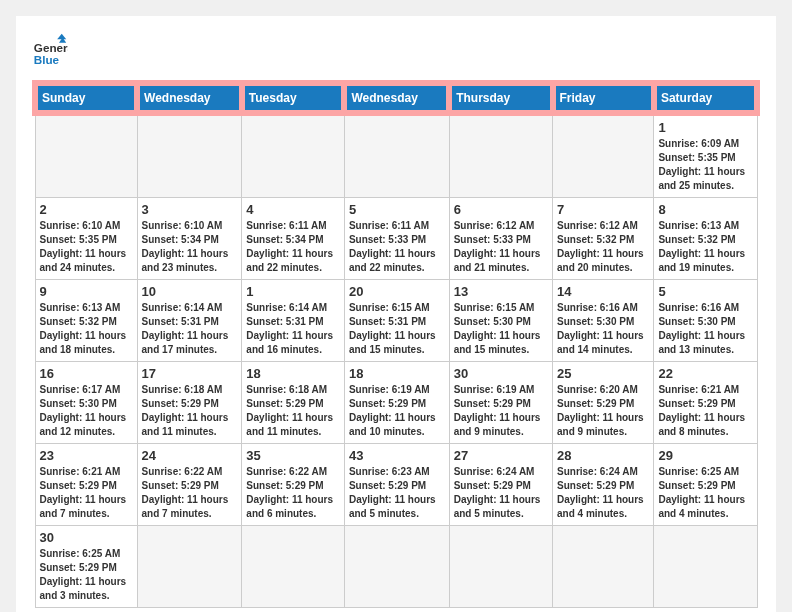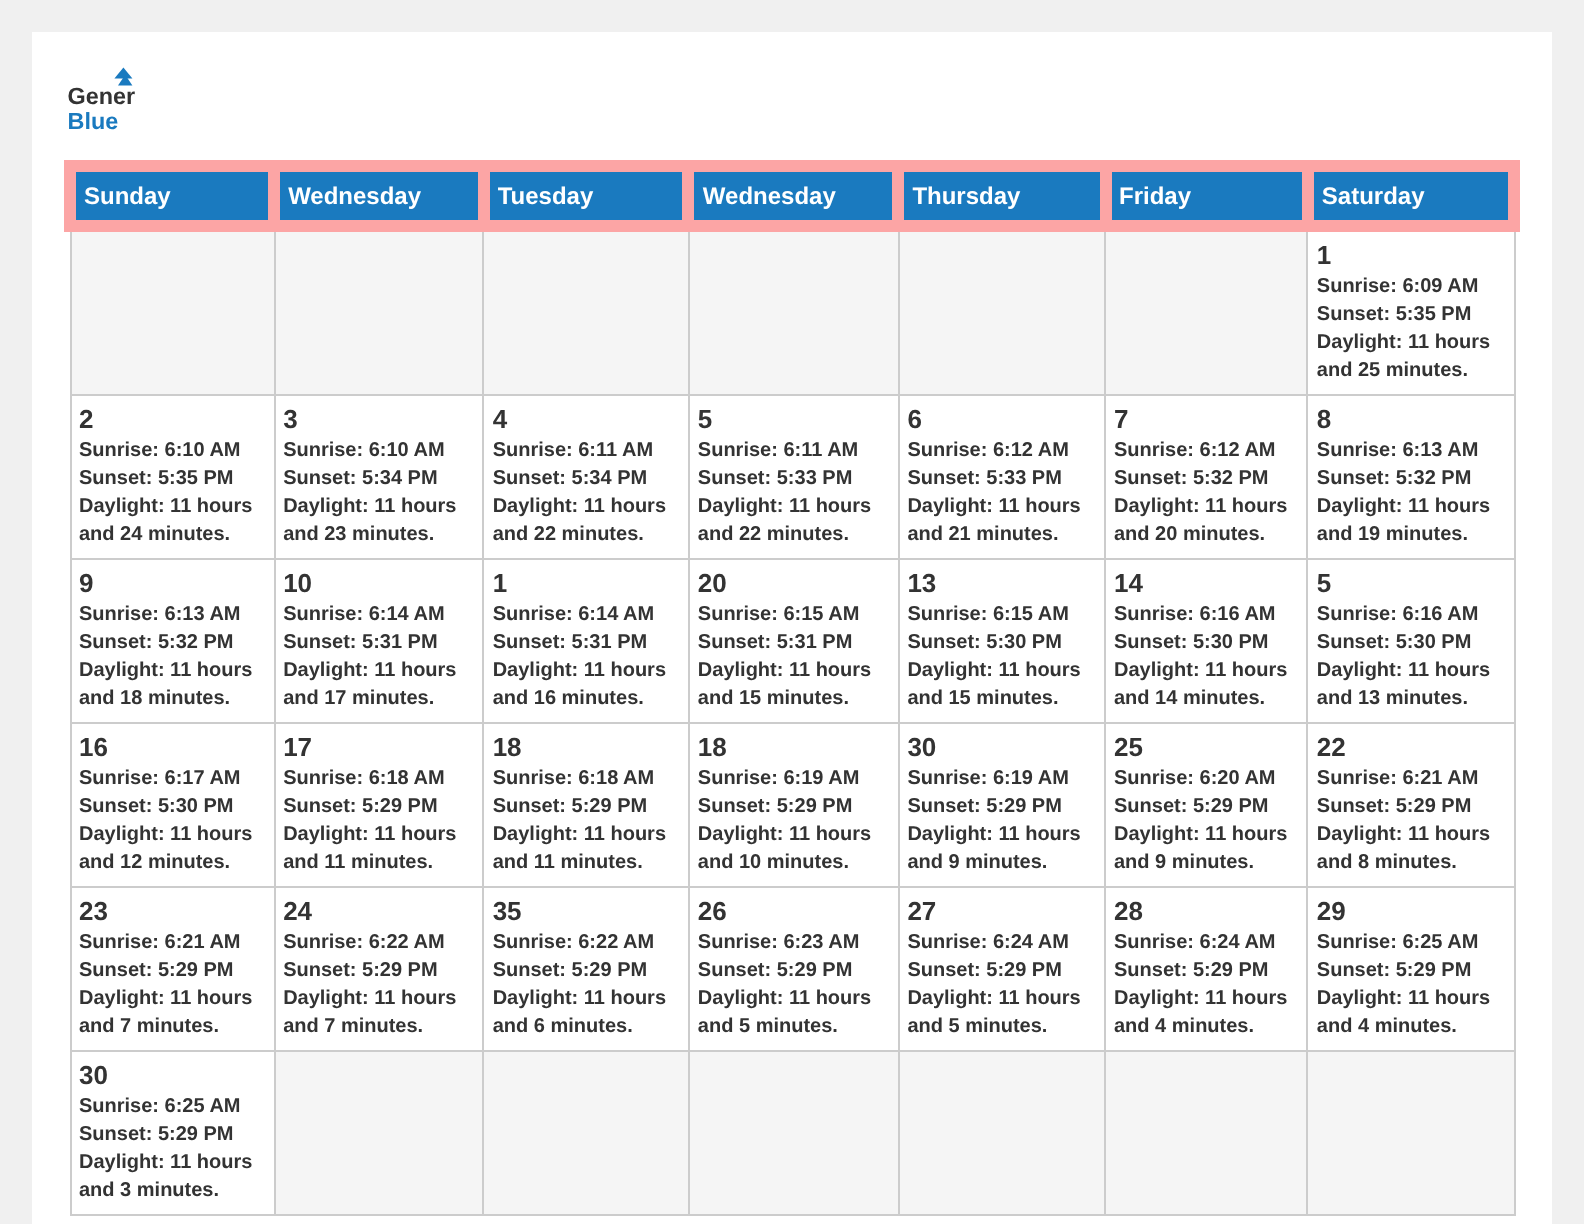--- a/index.html
+++ b/index.html
@@ -297,21 +297,21 @@
 and 7 minutes.</div>
           </td>
           <td>
             <div class="day-num">35</div>
             <div class="day-info" style="white-space: pre-line;">Sunrise: 6:22 AM
 Sunset: 5:29 PM
 Daylight: 11 hours
 and 6 minutes.</div>
           </td>
           <td>
-            <div class="day-num">26</div>
+            <div class="day-num">43</div>
             <div class="day-info" style="white-space: pre-line;">Sunrise: 6:23 AM
 Sunset: 5:29 PM
 Daylight: 11 hours
 and 5 minutes.</div>
           </td>
           <td>
             <div class="day-num">27</div>
             <div class="day-info" style="white-space: pre-line;">Sunrise: 6:24 AM
 Sunset: 5:29 PM
 Daylight: 11 hours

